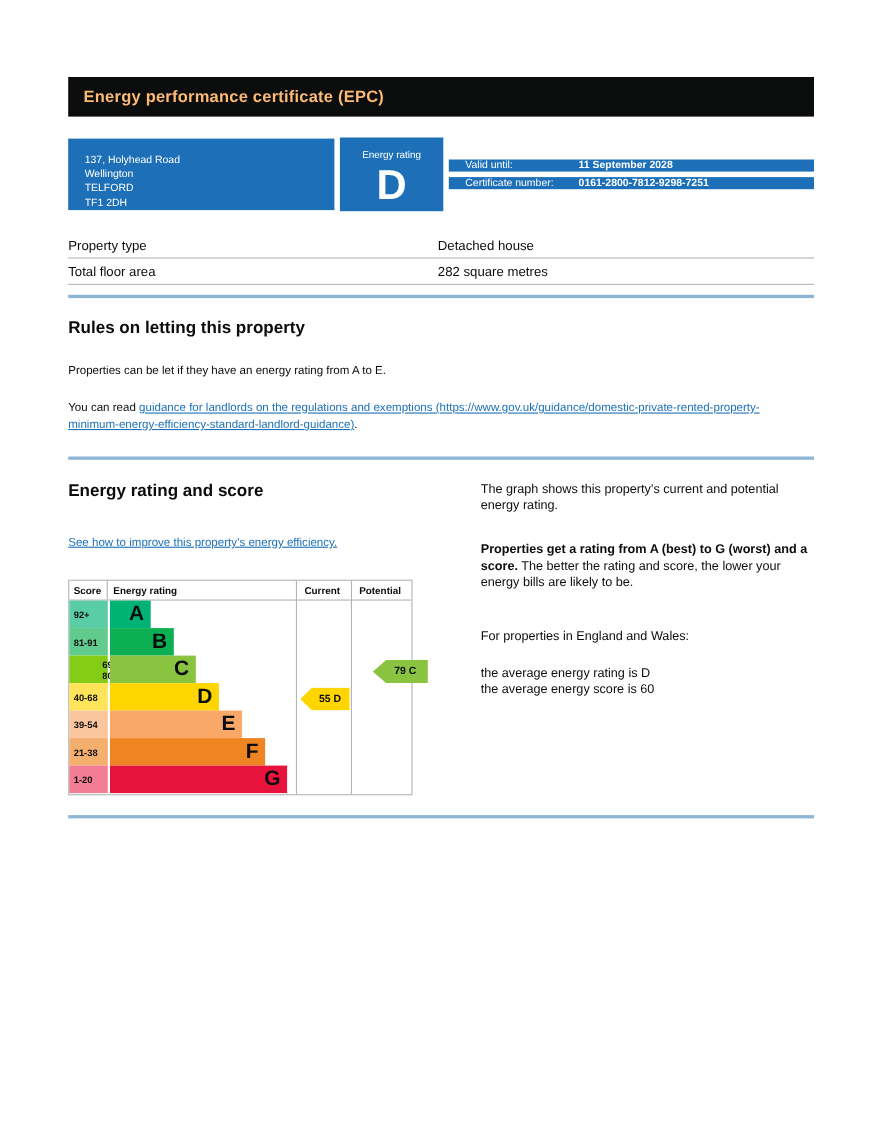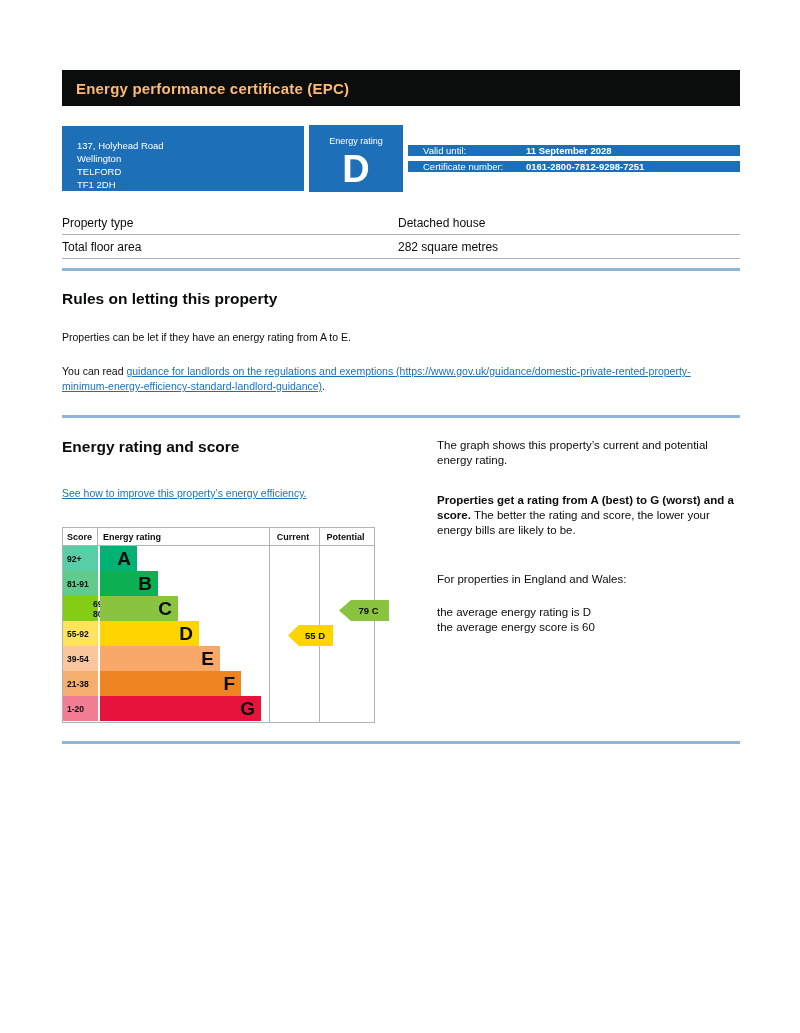--- a/index.html
+++ b/index.html
@@ -63,21 +63,21 @@
   .vline { position:absolute; top:0; bottom:0; width:1px; background:#b1b4b6; }
   .vline.l1 { left:206px; } .vline.l2 { left:256px; }
   .band-row { display:flex; height:25px; }
   .score-cell { width:35px; flex-shrink:0; display:flex; align-items:center;
     padding-left:4px; font-size:8.5px; font-weight:bold; }
   .band-bar { margin-left:2px; display:flex; align-items:center; justify-content:flex-end;
     padding-right:6px; font-size:19px; font-weight:bold; color:#0b0c0c; }
   .rating-arrow { position:absolute; height:21px; display:flex; align-items:center;
     justify-content:center; padding-left:9px; font-size:9.5px; font-weight:bold;
     clip-path:polygon(0% 50%, 24% 0%, 100% 0%, 100% 100%, 24% 100%); }
-  .arrow-current { left:225px; width:45px; }
+  .arrow-current { left:210px; width:45px; }
   .arrow-potential { left:276px; width:50px; }
 
   .divider-3 { margin-top:18px; }
 </style>
 </head>
 <body>
 
 <div class="page">
 
   <div class="title-bar">
@@ -145,21 +145,21 @@
             </div>
             <div class="band-row">
               <div class="score-cell" style="background: rgb(97, 203, 142);">81-91</div>
               <div class="band-bar" style="background: rgb(12, 175, 81); width: 58px;">B</div>
             </div>
             <div class="band-row">
               <div class="score-cell" style="background: #84cc16; padding-left: 30px;">69-80</div>
               <div class="band-bar" style="background: rgb(138, 195, 63); width: 78px;">C</div>
             </div>
             <div class="band-row">
-              <div class="score-cell" style="background: rgb(255, 228, 89);">55-92</div>
+              <div class="score-cell" style="background: rgb(255, 228, 89);">40-68</div>
               <div class="band-bar" style="background: rgb(255, 213, 0); width: 99px;">D</div>
             </div>
             <div class="band-row">
               <div class="score-cell" style="background: rgb(251, 198, 157);">39-54</div>
               <div class="band-bar" style="background: rgb(249, 168, 104); width: 120px;">E</div>
             </div>
             <div class="band-row">
               <div class="score-cell" style="background: rgb(244, 175, 111);">21-38</div>
               <div class="band-bar" style="background: rgb(238, 132, 34); width: 141px;">F</div>
             </div>

